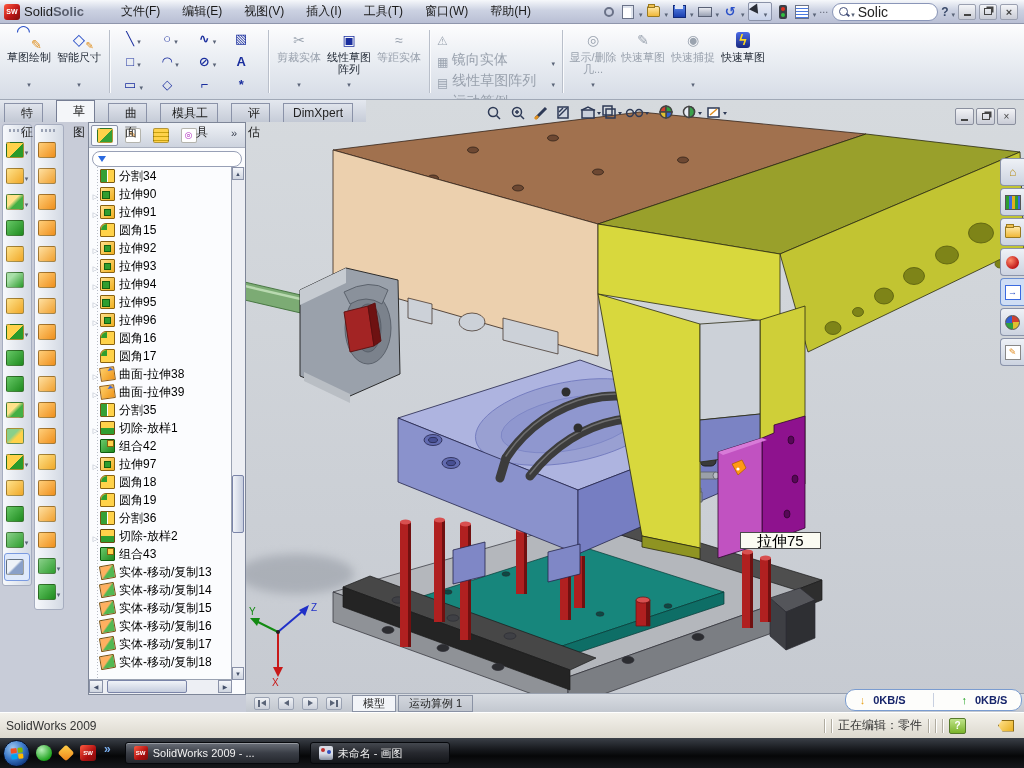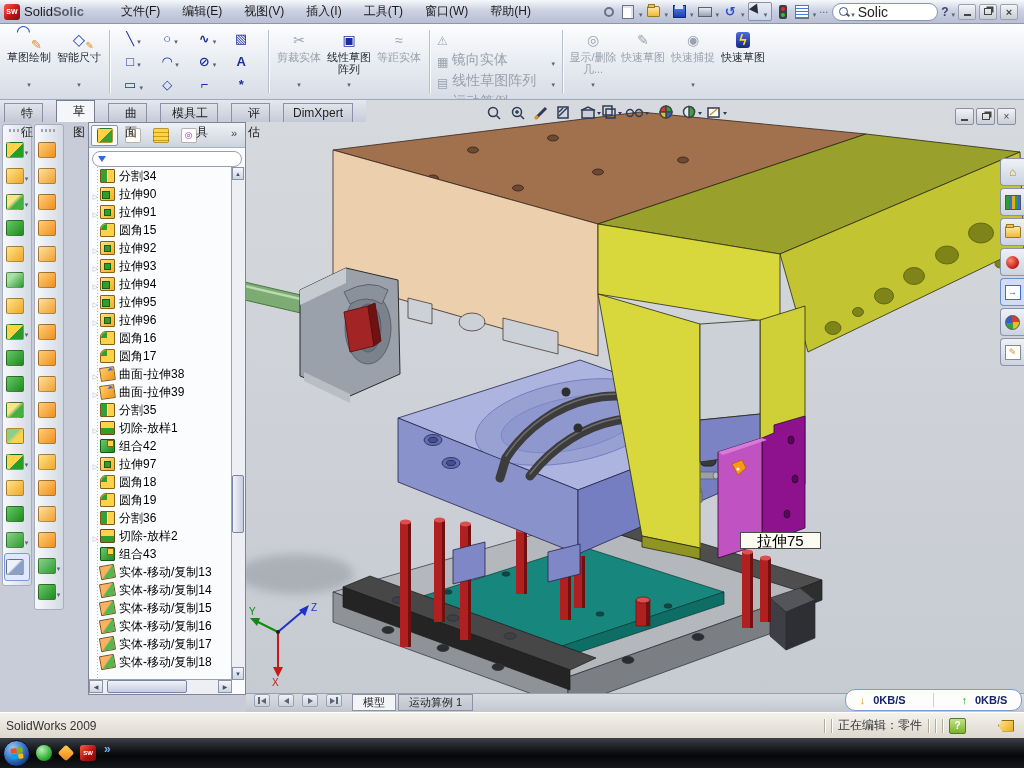--- a/index.html
+++ b/index.html
@@ -181,21 +181,21 @@
   .tpi-forum{background:radial-gradient(circle at 35% 35%,#ff8a6a,#c01818 70%);border-radius:50%;width:13px;}
   .tpi-view{background:#fff;border:1px solid #3a6ae0;color:#2a50c8;font-size:9px;font-weight:bold;}
   .tpi-view::before{content:"→";}
   .tpi-appear{border-radius:50%;width:13px;background:conic-gradient(#d04030 0 25%,#e0c030 0 50%,#30a040 0 75%,#3060d0 0 100%);border:1px solid #555;}
   .tpi-props{background:#fff;border:1px solid #888;color:#e08818;font-size:9px;}
   .tpi-props::before{content:"✎";}
   #tooltip{position:absolute;left:494px;top:396px;z-index:6;background:#fbfbf2;border:1px solid #4a4a4a;
     font-size:15px;color:#000;padding:0 16px;line-height:15px;white-space:nowrap;margin-top:36px;}
   
   #docstrip{position:absolute;left:0;right:0;bottom:0;height:18px;background:linear-gradient(#d8dce2,#c2c7cf);
-    border-top:1px solid #98a0ae;display:flex;padding-left:8px;gap:8px;z-index:5;}
+    border-top:1px solid #98a0ae;display:flex;align-items:center;padding-left:8px;gap:8px;z-index:5;}
   .navb{width:16px;height:13px;background:linear-gradient(#f0f2f6,#cbd0da);border:1px solid #9aa2b2;border-radius:2px;
     display:flex;align-items:center;justify-content:center;gap:1px;box-sizing:border-box;}
   .ntl{width:0;height:0;border:3.5px solid transparent;border-right:5px solid #5a6478;margin-left:-3px;}
   .ntr{width:0;height:0;border:3.5px solid transparent;border-left:5px solid #5a6478;margin-right:-3px;}
   .nbar{width:1.5px;height:7px;background:#5a6478;}
   .dtab{height:15px;line-height:15px;font-size:11px;color:#222;padding:0 10px;border:1px solid #8a92a4;
     background:linear-gradient(#d2d6dd,#bfc4cd);margin-left:2px;}
   .dtab.on{background:#f2f4f8;}
 
   
@@ -1236,15 +1236,27 @@
           <span id="f1"></span>
           <span id="f2"></span>
           <span id="f3"></span>
           <span id="f4"></span>
         </span>
     </div>
     <span class="qlic ql1"></span>
     <span class="qlic ql2"></span>
     <span class="qlic ql3">SW</span>
     <span id="tkchev">»</span>
+    <span style="display:flex;">
+
+        <div class="task on">
+          <span class="tkic tk-sw">SW</span>
+          <span>SolidWorks 2009 - ...</span>
+        </div>
+
+        <div class="task off">
+          <span class="tkic tk-paint"></span>
+          <span>未命名 - 画图</span>
+        </div>
+      </span>
   </div>
 
 </div>
 
 </body></html>

